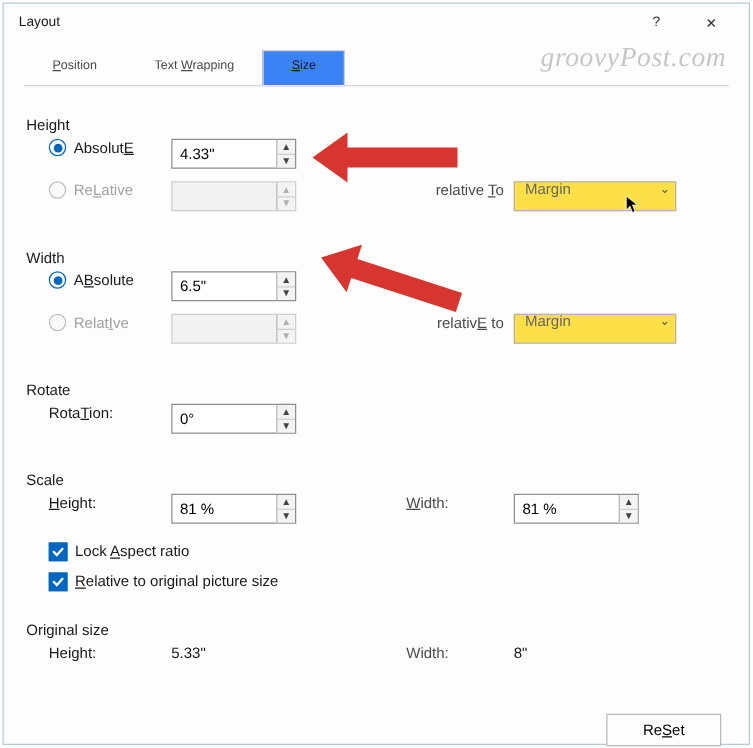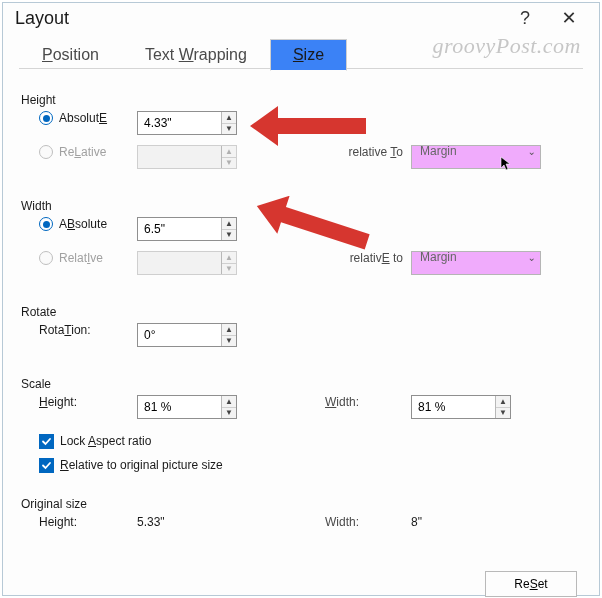--- a/index.html
+++ b/index.html
@@ -15,40 +15,39 @@
   }
   .dlg-border {
     position: absolute; inset: 2px;
     border: 1px solid #b7c9d6;
     background: #fdfdfd;
   }
   .titlebar {
     display: flex; align-items: center;
     height: 30px;
     padding: 0 8px 0 12px;
-    font-size: 18px;
+    font-size: 11px;
   }
   .titlebar .title { flex: 1; }
   .titlebar .tbtn { width: 44px; height: 28px; display: flex; align-items: center; justify-content: center; color: #333; }
   .watermark {
     position: absolute; top: 30px; right: 18px;
     font-family: "Times New Roman", serif;
     font-style: italic;
     font-size: 22px; color: rgba(95,95,95,.35);
     letter-spacing: .5px;
     pointer-events: none;
   }
 
   .tabs {
     display: flex;
     margin: 6px 16px 0 16px;
     border-bottom: 1px solid #d5d5d5;
     height: 30px;
-    font-size: 16px;
-    align-items: center;
+    font-size: 10px;
   }
   .tab {
     padding: 6px 22px 6px 22px;
     color: #4a4a4a;
     cursor: pointer;
     border: 1px solid transparent;
     border-bottom: none;
     position: relative; top: 1px;
   }
   .tab.active {
@@ -108,21 +107,21 @@
     border-left: 1px solid #b8b8b8;
     background: #f3f3f3;
   }
   .spin .arrow { flex:1; display:flex; align-items:center; justify-content:center; font-size:8px; color:#444; }
   .spin .arrow + .arrow { border-top:1px solid #cfcfcf; }
   .spin.dis .arrow { color:#b0b0b0; }
 
   .combo {
     display: flex; align-items: center; justify-content: space-between;
     height: 24px; width: 130px;
-    border: 1px solid #b5b5b5; background: #f0abfc;
+    border: 1px solid #b5b5b5; background: #fde047;
     padding: 0 4px 12px 8px;
     color: #666; font-size: 12px;
   }
   .combo .chev { font-size: 10px; color:#555; }
 
   .check {
     width: 15px; height: 15px; border: 1px solid #0067c0; background:#0067c0;
     display:inline-flex; align-items:center; justify-content:center;
     margin-right: 6px;
   }

